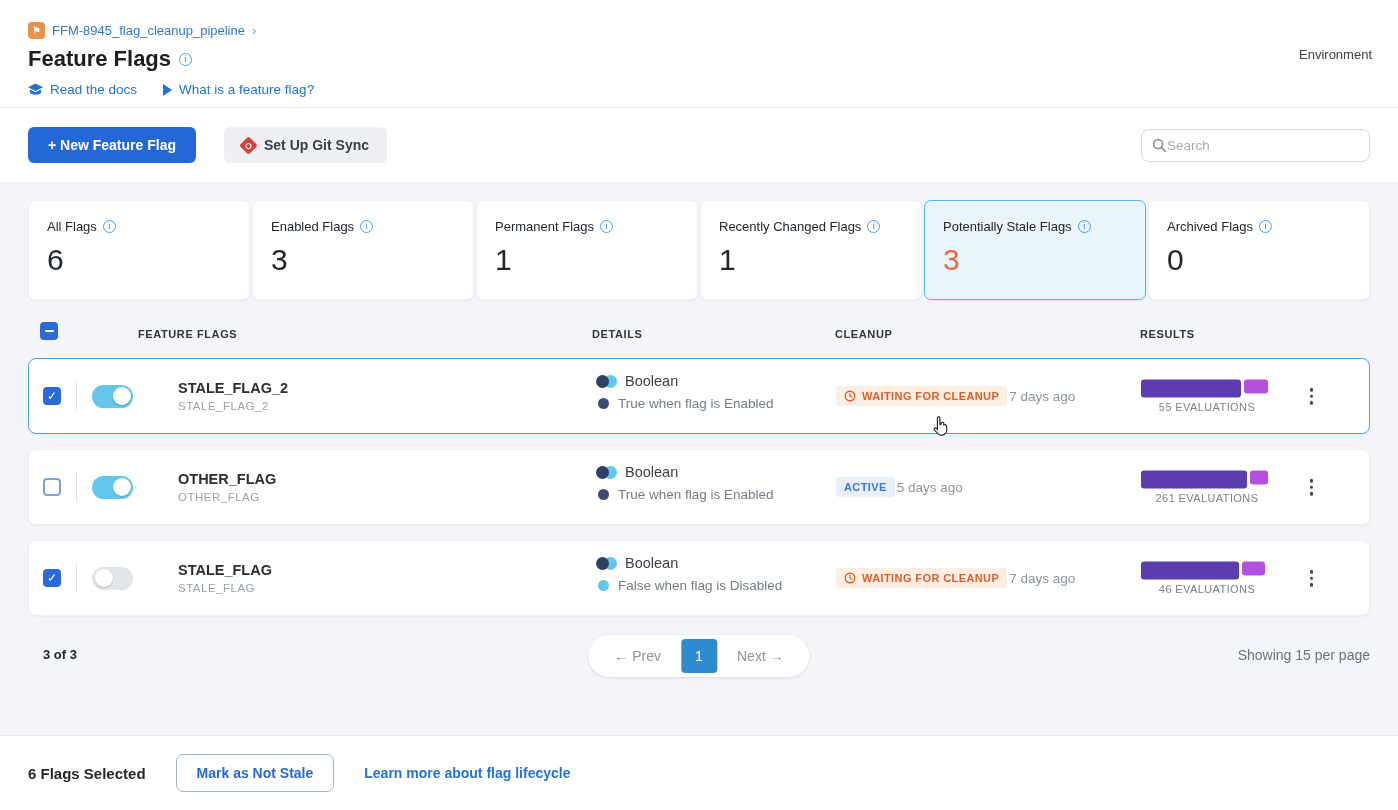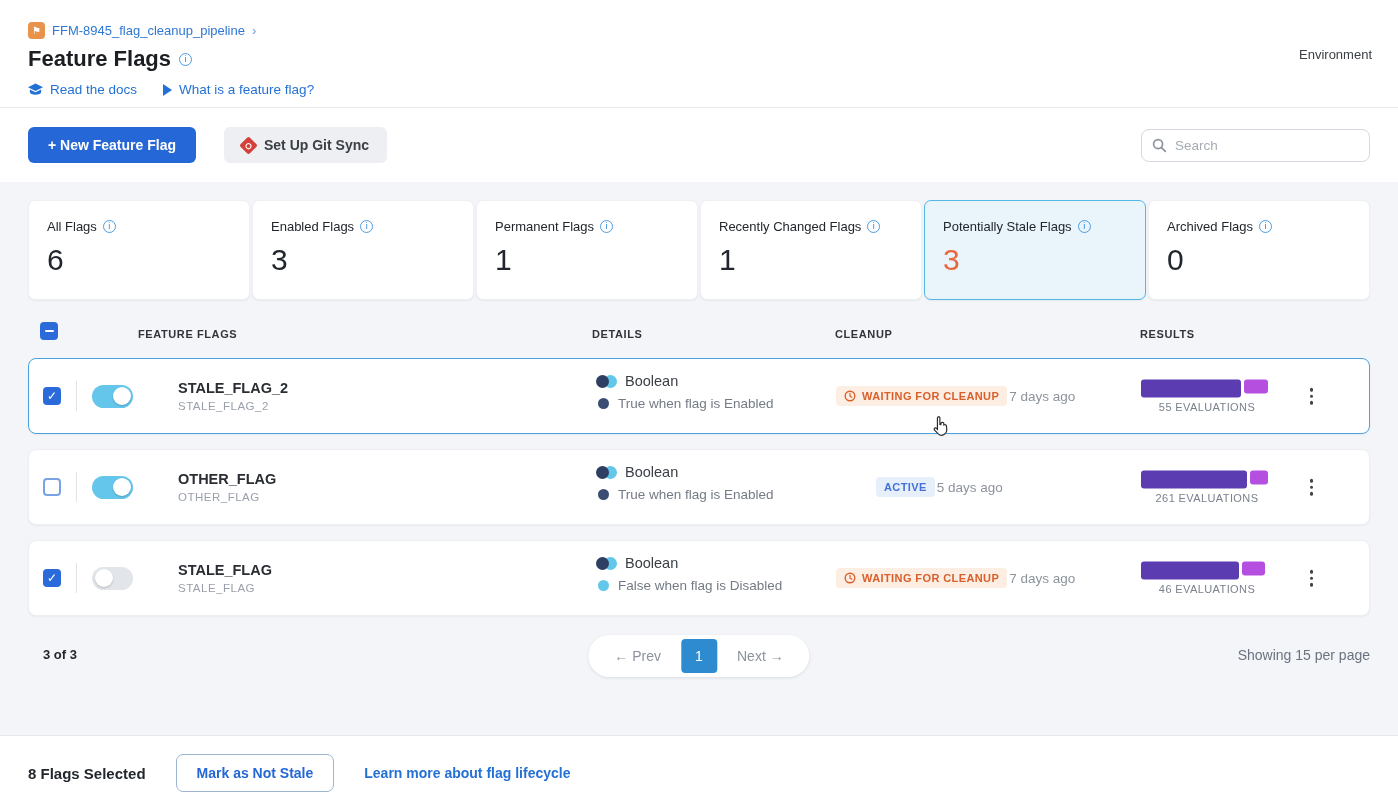--- a/index.html
+++ b/index.html
@@ -21,21 +21,21 @@
   .env-label { font-size:13px; color:#3c4046; }
   .env-select { width:225px; height:32px; border:1px solid #d8dce3; border-radius:5px; background:#fff; display:flex; align-items:center; padding:0 12px; font-size:14px; font-weight:bold; color:#22272d; justify-content:space-between; }
   .chev-down { width:8px; height:8px; border-right:1.5px solid #9aa0ab; border-bottom:1.5px solid #9aa0ab; transform:rotate(45deg) translateY(-2px); }
 
   
   .toolbar { background:#fff; padding:20px 28px; display:flex; align-items:center; gap:28px; height:74px; }
   .btn-primary { background:#2567d6; color:#fff; font-size:14px; font-weight:bold; border:none; border-radius:6px; padding:10px 20px; cursor:pointer; }
   .btn-gray { background:#edeff2; color:#3c4046; font-size:14px; font-weight:bold; border:none; border-radius:6px; padding:10px 18px; display:flex; align-items:center; gap:9px; cursor:pointer; }
   .git-diamond { width:13px; height:13px; background:#d4403a; transform:rotate(45deg); border-radius:2px; position:relative; }
   .git-diamond::after{ content:""; position:absolute; inset:3.5px; border:1.5px solid #fff; border-radius:50%; }
-  .search-box { margin-left:auto; width:229px; height:33px; border:1px solid #d5d8de; border-radius:8px; background:#fff; display:flex; align-items:center; padding:0 10px; gap:8px; }
+  .search-box { margin-left:auto; width:229px; height:33px; border:1px solid #d5d8de; border-radius:8px; background:#fff; display:flex; align-items:center; padding:0 10px; }
   .search-box input { border:none; outline:none; font-size:13.5px; width:160px; color:#3c4046; font-family:"Liberation Sans",sans-serif; }
   .search-box input::placeholder { color:#a6acb5; }
 
   
   .main { background:#f3f5f8; height:553px; padding:18px 28px 0 28px; position:relative; }
 
   
   .cards { display:flex; gap:2px; }
   .card { flex:1; background:#fff; border:1px solid #eef0f3; border-radius:7px; height:100px; padding:18px 18px; box-shadow:0 1px 2px rgba(40,48,70,.06); cursor:pointer; }
   .card.sel { background:#e9f5fb; border:1.6px solid #54b7e6; }
@@ -70,21 +70,21 @@
   .dline1 { display:flex; align-items:center; gap:9px; font-size:14.5px; color:#3c4046; }
   .boolicon { position:relative; width:20px; height:13px; display:inline-block; }
   .boolicon .c2 { position:absolute; left:8px; top:0; width:13px; height:13px; border-radius:50%; background:#62c7e8; }
   .boolicon .c1 { position:absolute; left:0; top:0; width:13px; height:13px; border-radius:50%; background:#2e3f63; z-index:2; }
   .dline2 { display:flex; align-items:center; gap:9px; font-size:13.5px; color:#747b85; margin-top:7px; padding-left:2px; }
   .vdot { width:11px; height:11px; border-radius:50%; display:inline-block; flex:0 0 auto; }
   .vdot.navy { background:#3a4c72; } .vdot.cyan { background:#62c7e8; }
   .status { position:absolute; left:807px; top:50%; transform:translateY(-50%); display:flex; align-items:center; gap:2px; }
   .badge { display:inline-flex; align-items:center; gap:6px; font-size:11px; font-weight:bold; letter-spacing:.4px; padding:4px 8px; border-radius:4px; }
   .badge.waiting { background:#fdeee3; color:#d95f2b; }
-  .badge.active { background:#e6effa; color:#4472d8;margin-left:40px; }
+  .badge.active { background:#e6effa; color:#4472d8; }
   .ago { font-size:13.5px; color:#8d939d; }
   .results { position:absolute; left:1112px; top:50%; transform:translateY(-50%); width:132px; }
   .bar { display:flex; gap:3px; height:14px; }
   .seg { height:14px; border-radius:3px; }
   .seg.main { background:#5b3db1; }
   .seg.accent { background:#b44fe0; }
   .evals { font-size:11px; color:#7a818c; letter-spacing:.4px; margin-top:7px; text-align:center; }
   .kebab { position:absolute; right:52px; top:50%; transform:translateY(-50%); display:flex; flex-direction:column; gap:3px; cursor:pointer; padding:4px; }
   .kebab i { width:3.5px; height:3.5px; border-radius:50%; background:#3f444b; }
 
@@ -351,21 +351,21 @@
     <div class="ppill">
       <span class="pbtn">← Prev</span>
       <span class="pnum">1</span>
       <span class="pbtn">Next →</span>
     </div>
     <span class="pshow">Showing 15 per page</span>
   </div>
 </div>
 
 <div class="selbar">
-  <span class="selcount">8 Flags Selected</span>
+  <span class="selcount">6 Flags Selected</span>
   <button class="btn-outline">Mark as Not Stale</button>
   <span class="sel-link">Learn more about flag lifecycle</span>
 </div>
 
 <div class="cursor">
   <svg width="22" height="24" viewBox="0 0 24 26">
       <path d="M9.2 2.8c.9 0 1.6.7 1.6 1.6v7l1 .1.3-1.3c.2-.9 1.1-1.4 1.9-1.1.8.2 1.2.9 1.1 1.7l-.1 1 1.1-.2c.9-.1 1.7.5 1.8 1.4l.4 3.6c.2 2-.6 4-2.2 5.2-2.2 1.7-5.4 1.4-7.4-.5l-3.7-3.8c-.6-.6-.6-1.5 0-2s1.5-.6 2 0l1.1 1.1V4.4c0-.9.7-1.6 1.6-1.6z" fill="#ffffff" stroke="#2c2c2c" stroke-width="1.3"></path>
     </svg>
 </div>
 

